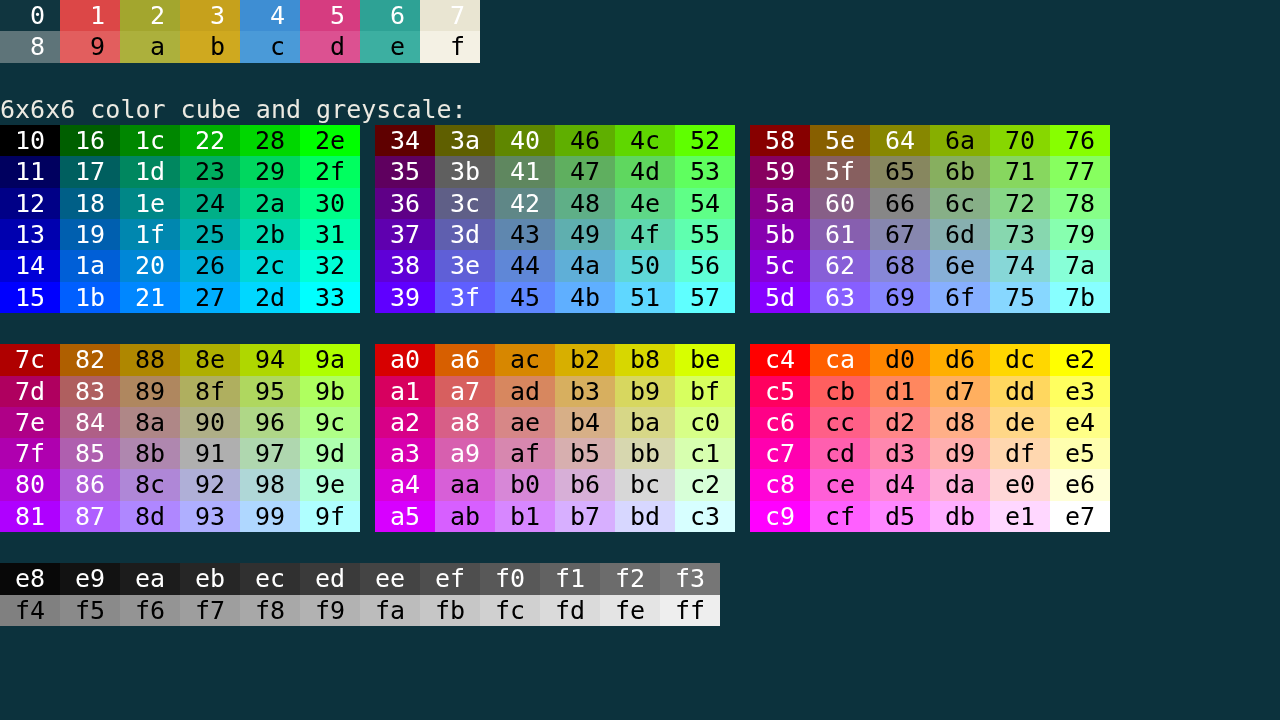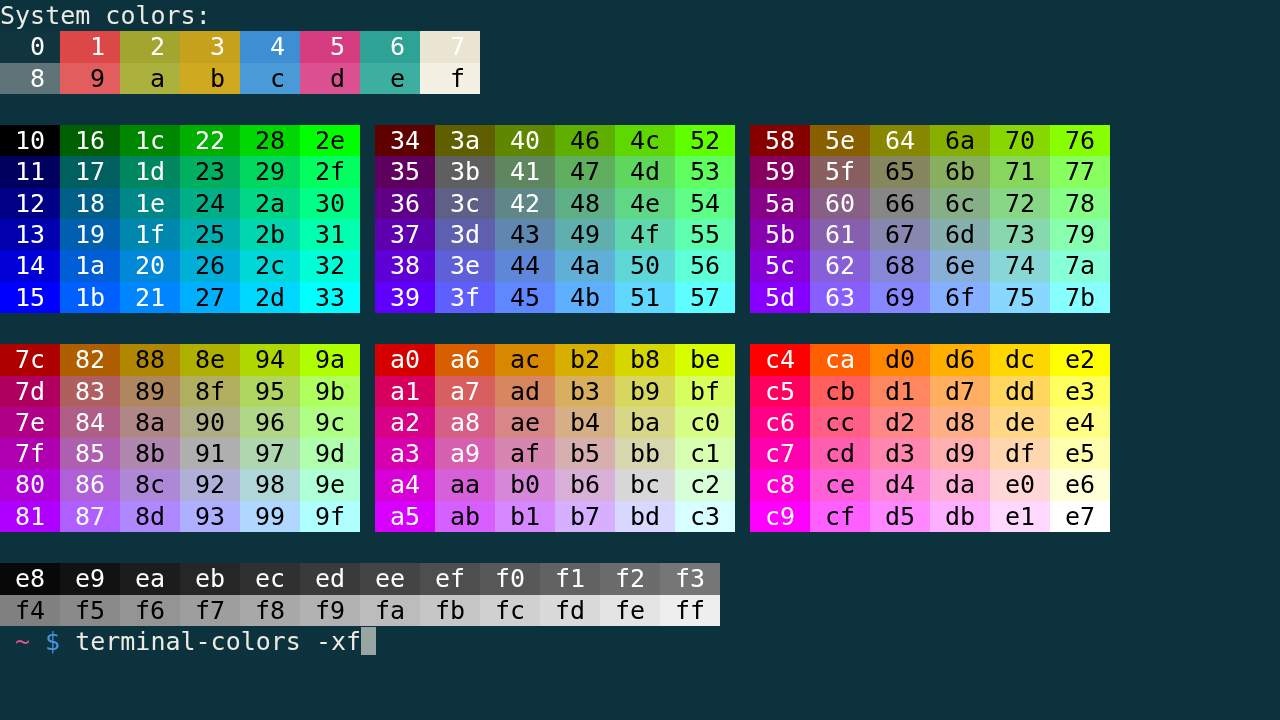--- a/index.html
+++ b/index.html
@@ -18,29 +18,29 @@
   .dollar{margin-left:15px;}
   .cmd{margin-left:15px;}
   .cursor{display:inline-block;width:15px;height:28px;vertical-align:middle;margin-bottom:3px;}
 </style>
 </head>
 <body>
 
 <div class="term" style="background: rgb(12, 50, 61); color: rgb(236, 234, 226);">
 
 
-  <div class="line">System colors:</div>
 
   <div>
       <div class="row"><span class="cell" style="background: rgb(16, 53, 63); color: rgb(255, 255, 255);">0</span><span class="cell" style="background: rgb(220, 71, 71); color: rgb(255, 255, 255);">1</span><span class="cell" style="background: rgb(163, 166, 46); color: rgb(255, 255, 255);">2</span><span class="cell" style="background: rgb(198, 161, 28); color: rgb(255, 255, 255);">3</span><span class="cell" style="background: rgb(62, 142, 211); color: rgb(255, 255, 255);">4</span><span class="cell" style="background: rgb(214, 60, 128); color: rgb(255, 255, 255);">5</span><span class="cell" style="background: rgb(46, 162, 149); color: rgb(255, 255, 255);">6</span><span class="cell" style="background: rgb(233, 229, 210); color: rgb(255, 255, 255);">7</span></div>
       <div class="row"><span class="cell" style="background: rgb(94, 116, 121); color: rgb(255, 255, 255);">8</span><span class="cell" style="background: rgb(226, 94, 94); color: rgb(0, 0, 0);">9</span><span class="cell" style="background: rgb(172, 176, 60); color: rgb(0, 0, 0);">a</span><span class="cell" style="background: rgb(207, 169, 31); color: rgb(0, 0, 0);">b</span><span class="cell" style="background: rgb(74, 154, 216); color: rgb(0, 0, 0);">c</span><span class="cell" style="background: rgb(220, 81, 145); color: rgb(0, 0, 0);">d</span><span class="cell" style="background: rgb(60, 175, 161); color: rgb(0, 0, 0);">e</span><span class="cell" style="background: rgb(244, 241, 228); color: rgb(0, 0, 0);">f</span></div>
     </div>
 
   <div class="line"></div>
 
+  <div class="line">6x6x6 color cube and greyscale:</div>
 
   <div class="band">
     <div>
         <div class="row"><span class="cell" style="background: rgb(0, 0, 0); color: rgb(255, 255, 255);">10</span><span class="cell" style="background: rgb(0, 95, 0); color: rgb(255, 255, 255);">16</span><span class="cell" style="background: rgb(0, 135, 0); color: rgb(255, 255, 255);">1c</span><span class="cell" style="background: rgb(0, 175, 0); color: rgb(255, 255, 255);">22</span><span class="cell" style="background: rgb(0, 215, 0); color: rgb(0, 0, 0);">28</span><span class="cell" style="background: rgb(0, 255, 0); color: rgb(0, 0, 0);">2e</span></div>
         <div class="row"><span class="cell" style="background: rgb(0, 0, 95); color: rgb(255, 255, 255);">11</span><span class="cell" style="background: rgb(0, 95, 95); color: rgb(255, 255, 255);">17</span><span class="cell" style="background: rgb(0, 135, 95); color: rgb(255, 255, 255);">1d</span><span class="cell" style="background: rgb(0, 175, 95); color: rgb(0, 0, 0);">23</span><span class="cell" style="background: rgb(0, 215, 95); color: rgb(0, 0, 0);">29</span><span class="cell" style="background: rgb(0, 255, 95); color: rgb(0, 0, 0);">2f</span></div>
         <div class="row"><span class="cell" style="background: rgb(0, 0, 135); color: rgb(255, 255, 255);">12</span><span class="cell" style="background: rgb(0, 95, 135); color: rgb(255, 255, 255);">18</span><span class="cell" style="background: rgb(0, 135, 135); color: rgb(255, 255, 255);">1e</span><span class="cell" style="background: rgb(0, 175, 135); color: rgb(0, 0, 0);">24</span><span class="cell" style="background: rgb(0, 215, 135); color: rgb(0, 0, 0);">2a</span><span class="cell" style="background: rgb(0, 255, 135); color: rgb(0, 0, 0);">30</span></div>
         <div class="row"><span class="cell" style="background: rgb(0, 0, 175); color: rgb(255, 255, 255);">13</span><span class="cell" style="background: rgb(0, 95, 175); color: rgb(255, 255, 255);">19</span><span class="cell" style="background: rgb(0, 135, 175); color: rgb(255, 255, 255);">1f</span><span class="cell" style="background: rgb(0, 175, 175); color: rgb(0, 0, 0);">25</span><span class="cell" style="background: rgb(0, 215, 175); color: rgb(0, 0, 0);">2b</span><span class="cell" style="background: rgb(0, 255, 175); color: rgb(0, 0, 0);">31</span></div>
         <div class="row"><span class="cell" style="background: rgb(0, 0, 215); color: rgb(255, 255, 255);">14</span><span class="cell" style="background: rgb(0, 95, 215); color: rgb(255, 255, 255);">1a</span><span class="cell" style="background: rgb(0, 135, 215); color: rgb(255, 255, 255);">20</span><span class="cell" style="background: rgb(0, 175, 215); color: rgb(0, 0, 0);">26</span><span class="cell" style="background: rgb(0, 215, 215); color: rgb(0, 0, 0);">2c</span><span class="cell" style="background: rgb(0, 255, 215); color: rgb(0, 0, 0);">32</span></div>
         <div class="row"><span class="cell" style="background: rgb(0, 0, 255); color: rgb(255, 255, 255);">15</span><span class="cell" style="background: rgb(0, 95, 255); color: rgb(255, 255, 255);">1b</span><span class="cell" style="background: rgb(0, 135, 255); color: rgb(255, 255, 255);">21</span><span class="cell" style="background: rgb(0, 175, 255); color: rgb(0, 0, 0);">27</span><span class="cell" style="background: rgb(0, 215, 255); color: rgb(0, 0, 0);">2d</span><span class="cell" style="background: rgb(0, 255, 255); color: rgb(0, 0, 0);">33</span></div>
       </div>
@@ -91,15 +91,14 @@
       </div>
   </div>
 
   <div class="line"></div>
 
   <div>
       <div class="row"><span class="cell" style="background: rgb(8, 8, 8); color: rgb(255, 255, 255);">e8</span><span class="cell" style="background: rgb(18, 18, 18); color: rgb(255, 255, 255);">e9</span><span class="cell" style="background: rgb(28, 28, 28); color: rgb(255, 255, 255);">ea</span><span class="cell" style="background: rgb(38, 38, 38); color: rgb(255, 255, 255);">eb</span><span class="cell" style="background: rgb(48, 48, 48); color: rgb(255, 255, 255);">ec</span><span class="cell" style="background: rgb(58, 58, 58); color: rgb(255, 255, 255);">ed</span><span class="cell" style="background: rgb(68, 68, 68); color: rgb(255, 255, 255);">ee</span><span class="cell" style="background: rgb(78, 78, 78); color: rgb(255, 255, 255);">ef</span><span class="cell" style="background: rgb(88, 88, 88); color: rgb(255, 255, 255);">f0</span><span class="cell" style="background: rgb(98, 98, 98); color: rgb(255, 255, 255);">f1</span><span class="cell" style="background: rgb(108, 108, 108); color: rgb(255, 255, 255);">f2</span><span class="cell" style="background: rgb(118, 118, 118); color: rgb(255, 255, 255);">f3</span></div>
       <div class="row"><span class="cell" style="background: rgb(128, 128, 128); color: rgb(0, 0, 0);">f4</span><span class="cell" style="background: rgb(138, 138, 138); color: rgb(0, 0, 0);">f5</span><span class="cell" style="background: rgb(148, 148, 148); color: rgb(0, 0, 0);">f6</span><span class="cell" style="background: rgb(158, 158, 158); color: rgb(0, 0, 0);">f7</span><span class="cell" style="background: rgb(168, 168, 168); color: rgb(0, 0, 0);">f8</span><span class="cell" style="background: rgb(178, 178, 178); color: rgb(0, 0, 0);">f9</span><span class="cell" style="background: rgb(188, 188, 188); color: rgb(0, 0, 0);">fa</span><span class="cell" style="background: rgb(198, 198, 198); color: rgb(0, 0, 0);">fb</span><span class="cell" style="background: rgb(208, 208, 208); color: rgb(0, 0, 0);">fc</span><span class="cell" style="background: rgb(218, 218, 218); color: rgb(0, 0, 0);">fd</span><span class="cell" style="background: rgb(228, 228, 228); color: rgb(0, 0, 0);">fe</span><span class="cell" style="background: rgb(238, 238, 238); color: rgb(0, 0, 0);">ff</span></div>
     </div>
 
-  <div class="line"><span class="tilde" style="color: rgb(228, 81, 143);">~</span><span class="dollar" style="color: rgb(68, 150, 221);">$</span><span class="cmd">terminal-colors -xf</span><span class="cursor" style="background: rgb(153, 165, 162);"></span></div>
 
 </div>
 
 </body></html>

